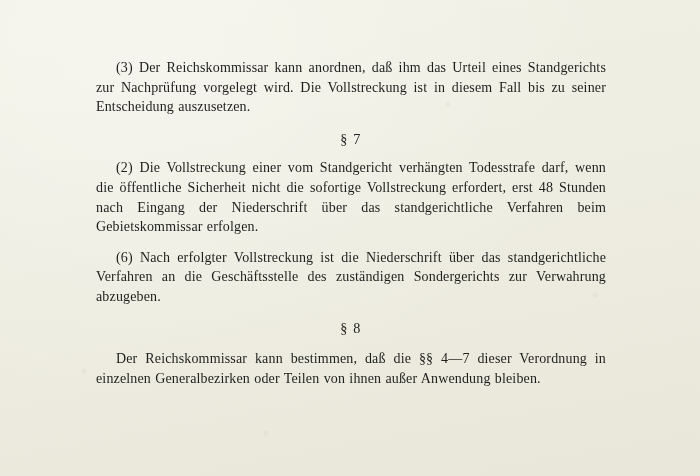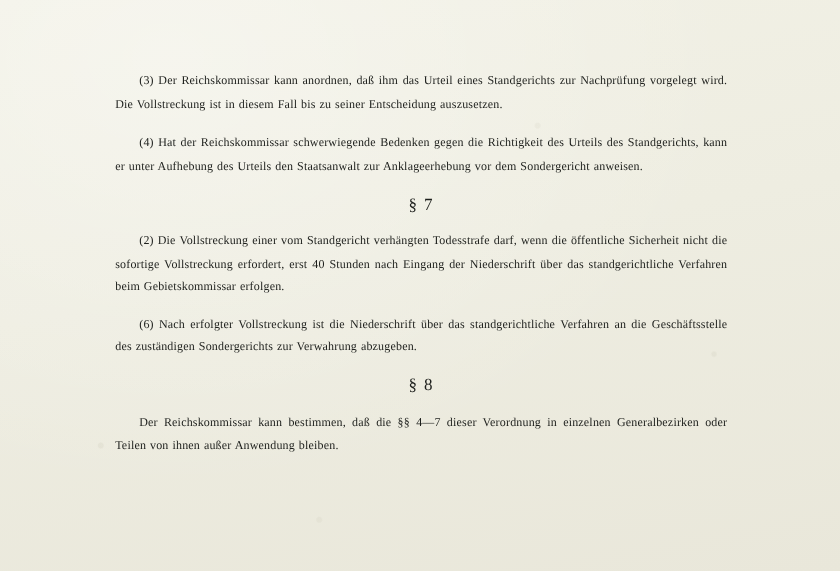--- a/index.html
+++ b/index.html
@@ -33,21 +33,21 @@
       radial-gradient(circle at 38% 91%, rgba(150,145,120,0.07) 0 2px, rgba(0,0,0,0) 3px);
   }
   .text-block {
     position: absolute;
     left: 96px;
     top: 58px;
     width: 510px;
   }
   p {
     margin: 0;
-    font-size: 10px;
+    font-size: 14px;
     line-height: 19.6px;
     text-align: justify;
     letter-spacing: 0.15px;
     word-spacing: 0.6px;
   }
   p.para {
     margin-bottom: 13px;
     text-indent: 20px;
   }
   p.para.tight {
@@ -68,26 +68,25 @@
 </head>
 <body>
 
 <div class="page">
   <div class="grain"></div>
 
   <div class="text-block">
 
     <p class="para">(3) Der Reichskommissar kann anordnen, daß ihm das Urteil eines Standgerichts zur Nachprüfung vorgelegt wird. Die Vollstreckung ist in diesem Fall bis zu seiner Entscheidung auszusetzen.</p>
 
-    <p class="para">(4) Hat der Reichskommissar schwerwiegende Bedenken gegen die Richtigkeit des Urteils des Standgerichts, kann er unter Aufhebung des Urteils den Staatsanwalt zur Anklageerhebung vor dem Sondergericht anweisen.</p>
 
     <div class="section-head">§ 7</div>
 
 
-    <p class="para tight">(2) Die Vollstreckung einer vom Standgericht verhängten Todesstrafe darf, wenn die öffentliche Sicherheit nicht die sofortige Vollstreckung erfordert, erst 40 Stunden nach Eingang der Niederschrift über das standgerichtliche Verfahren beim Gebietskommissar erfolgen.</p>
+    <p class="para tight">(2) Die Vollstreckung einer vom Standgericht verhängten Todesstrafe darf, wenn die öffentliche Sicherheit nicht die sofortige Vollstreckung erfordert, erst 48 Stunden nach Eingang der Niederschrift über das standgerichtliche Verfahren beim Gebietskommissar erfolgen.</p>
 
     <p class="para tight">(6) Nach erfolgter Vollstreckung ist die Niederschrift über das standgerichtliche Verfahren an die Geschäftsstelle des zuständigen Sondergerichts zur Verwahrung abzugeben.</p>
 
     <div class="section-head second">§ 8</div>
 
     <p class="para">Der Reichskommissar kann bestimmen, daß die §§ 4—7 dieser Verordnung in einzelnen Generalbezirken oder Teilen von ihnen außer Anwendung bleiben.</p>
 
   </div>
 </div>
 

